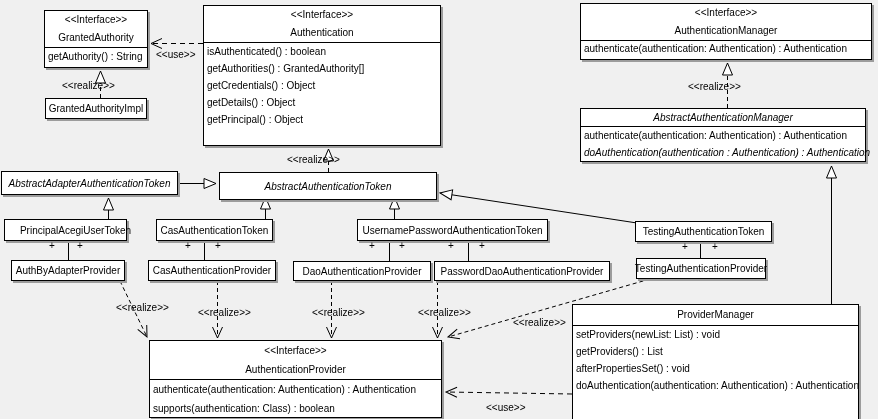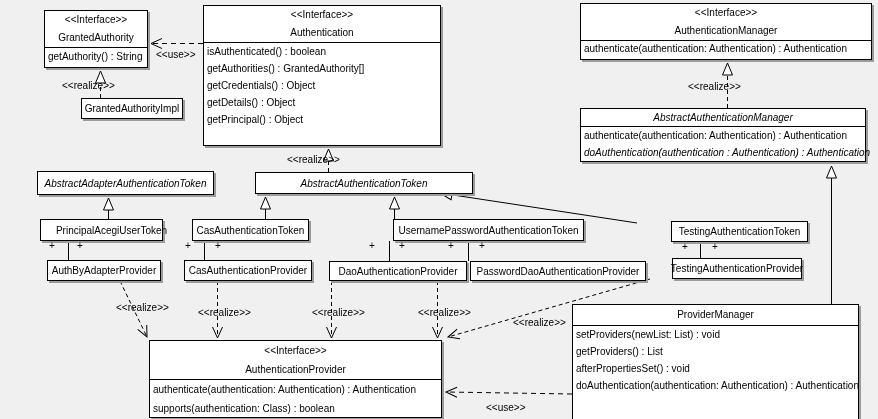--- a/index.html
+++ b/index.html
@@ -6,21 +6,21 @@
   #stage {
     position:relative; width:878px; height:419px; overflow:hidden;
     background:#f0f0f0; font-family:"Liberation Sans", sans-serif; color:#000;
   }
   svg.wires { position:absolute; left:0; top:0; width:878px; height:419px; }
   .box {
     position:absolute; box-sizing:border-box; background:#fff;
     border:1px solid #000; box-shadow:2px 2px 0 #9c9c9c;
     font-size:10px; line-height:normal;
   }
-  .single { display:flex; align-items:center; justify-content:center; white-space:nowrap;margin-left:36px; }
+  .single { display:flex; align-items:center; justify-content:center; white-space:nowrap; }
   .head { text-align:center; white-space:nowrap; }
   .head .row { line-height:18px; }
   .sep { border-top:1px solid #000; height:0; }
   .method { white-space:nowrap; padding-left:3px; overflow:visible; }
   .it { font-style:italic; }
   .lbl { position:absolute; font-size:10px; white-space:nowrap; }
   .plus { position:absolute; font-size:10px; }
 </style>
 </head>
 <body>
@@ -147,21 +147,21 @@
     </div>
     <div class="sep"></div>
     <div class="method" style="line-height:17px;">authenticate(authentication: Authentication) : Authentication</div>
     <div class="method it" style="line-height:17px;text-align:center;">doAuthentication(authentication : Authentication) : Authentication</div>
   </div>
 
   <div class="box single" style="left:1px; top:171px; width:177px; height:24px;">
     <span class="it">AbstractAdapterAuthenticationToken</span>
   </div>
 
-  <div class="box single" style="left:219px; top:172px; width:218px; height:22px;">
+  <div class="box single" style="left:219px; top:172px; width:218px; height:28px;">
     <span class="it">AbstractAuthenticationToken</span>
   </div>
 
   <div class="box single" style="left:4px; top:219px; width:123px; height:22px;padding-left:20px;">
     <span>PrincipalAcegiUserToken</span>
   </div>
 
   <div class="box single" style="left:156px; top:219px; width:117px; height:22px;">
     <span>CasAuthenticationToken</span>
   </div>

